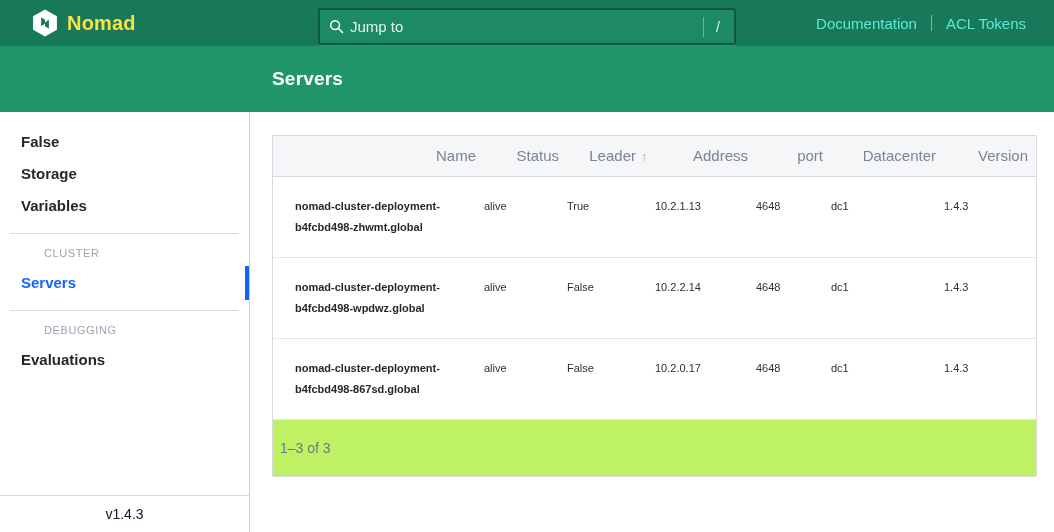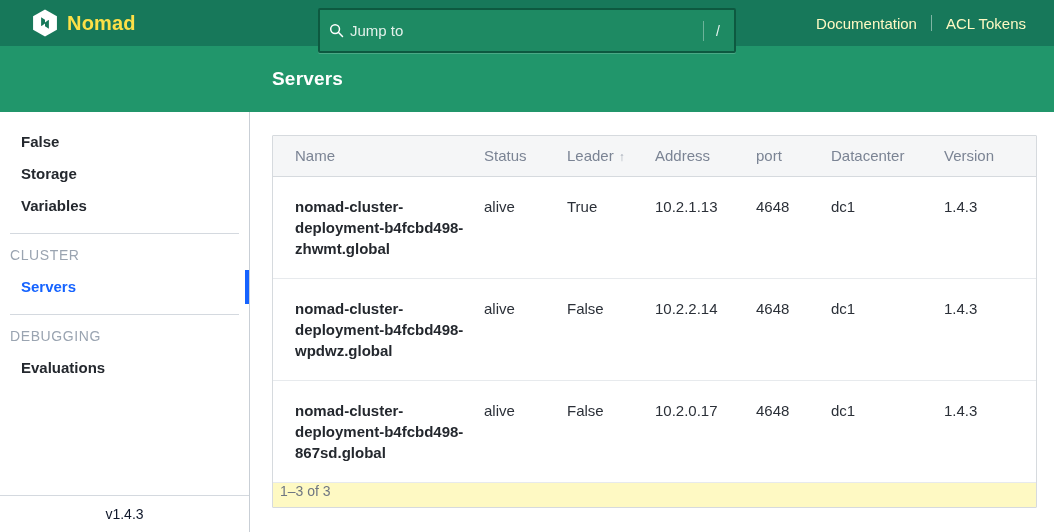--- a/index.html
+++ b/index.html
@@ -19,21 +19,21 @@
     padding: 0 28px 0 32px;
     position: relative;
   }
   .brand { display: flex; align-items: center; gap: 9px; cursor: pointer; }
   .brand-name { color: #fde047; font-size: 20px; font-weight: 700; letter-spacing: 0.2px; }
   .search-wrap {
     position: absolute;
     left: 318px;
     top: 8px;
     width: 418px;
-    height: 45px;
+    height: 37px;
     background: #1e8a63;
     border: 2px solid #0d5940;
     border-radius: 2px;
     display: flex;
     align-items: center;
     padding: 0 8px 0 9px;
     box-shadow: 0 1px 0 rgba(255,255,255,0.18);
   }
   .search-wrap svg { flex: 0 0 auto; }
   .search-input {
@@ -49,21 +49,21 @@
   }
   .search-input::placeholder { color: #eef7f2; opacity: 0.95; }
   .shortcut-hint {
     color: rgba(255,255,255,0.9);
     font-size: 14px;
     border-left: 1px solid rgba(255,255,255,0.35);
     padding: 2px 6px 2px 12px;
   }
   .navlinks { margin-left: auto; display: flex; align-items: center; gap: 14px; }
   .navlinks a {
-    color: #fef9c3;
+    color: #5eead4;
     font-size: 15px;
     text-decoration: none;
     cursor: pointer;
   }
   .vsep { width: 1px; height: 16px; background: rgba(255,255,255,0.45); }
 
   
   .subheader {
     height: 66px;
     background: #21966b;
@@ -109,23 +109,24 @@
     height: 34px;
     background: #1563ff;
   }
   .side-divider {
     border: none;
     border-top: 1px solid #d4d9df;
     margin: 11px 10px 11px 10px;
   }
   .section-label {
     color: #9aa4b1;
-    font-size: 14px;
+    font-size: 11px;
     letter-spacing: 0.6px;
-    padding: 2px 20px 8px 10px;
+    padding: 2px 20px 8px 25px;
+    margin-left: 19px;
   }
   .sidebar-footer {
     position: absolute;
     left: 0; right: 0; bottom: 0;
     height: 37px;
     border-top: 1px solid #d4d9df;
     display: flex;
     align-items: center;
     justify-content: center;
     color: #0f172a;
@@ -139,46 +140,46 @@
   col.c-name { width: 211px; }
   col.c-status { width: 83px; }
   col.c-leader { width: 88px; }
   col.c-address { width: 101px; }
   col.c-port { width: 75px; }
   col.c-dc { width: 113px; }
   thead th {
     background: #f5f6f7;
     border-bottom: 1px solid #d6dade;
     height: 40px;
-    text-align: left;
+    text-align: right;
     font-weight: 400;
     font-size: 15px;
     color: #7b8494;
     padding: 0 8px 0 0;
     cursor: pointer;
     white-space: nowrap;
   }
   thead th:first-child { padding-left: 22px; }
   .sort-icon { color: #a3aab6; font-size: 12px; margin-left: 5px; }
   tbody td {
     vertical-align: top;
     padding: 19px 8px 19px 0;
-    font-size: 15px;
+    font-size: 11px;
     line-height: 21px;
     color: #2b3038;
     border-bottom: 1px solid #e7eaed;
   }
   tbody tr { cursor: pointer; }
   tbody td:first-child { padding-left: 22px; font-weight: 700; color: #24282e; overflow-wrap: break-word; }
   tbody td.cell-name { max-width: 211px; }
   .pagination-bar {
-    height: 24px;
-    background: #fef9c3;
-    display: flex;
-    align-items: flex-start;
+    height: 56px;
+    background: #bef264;
+    display: flex;
+    align-items: center;
     padding-left: 7px;
     color: #6f7682;
     font-size: 14px;
   }
 </style>
 </head>
 <body>
 
 <header class="navbar">
   <div class="brand">

